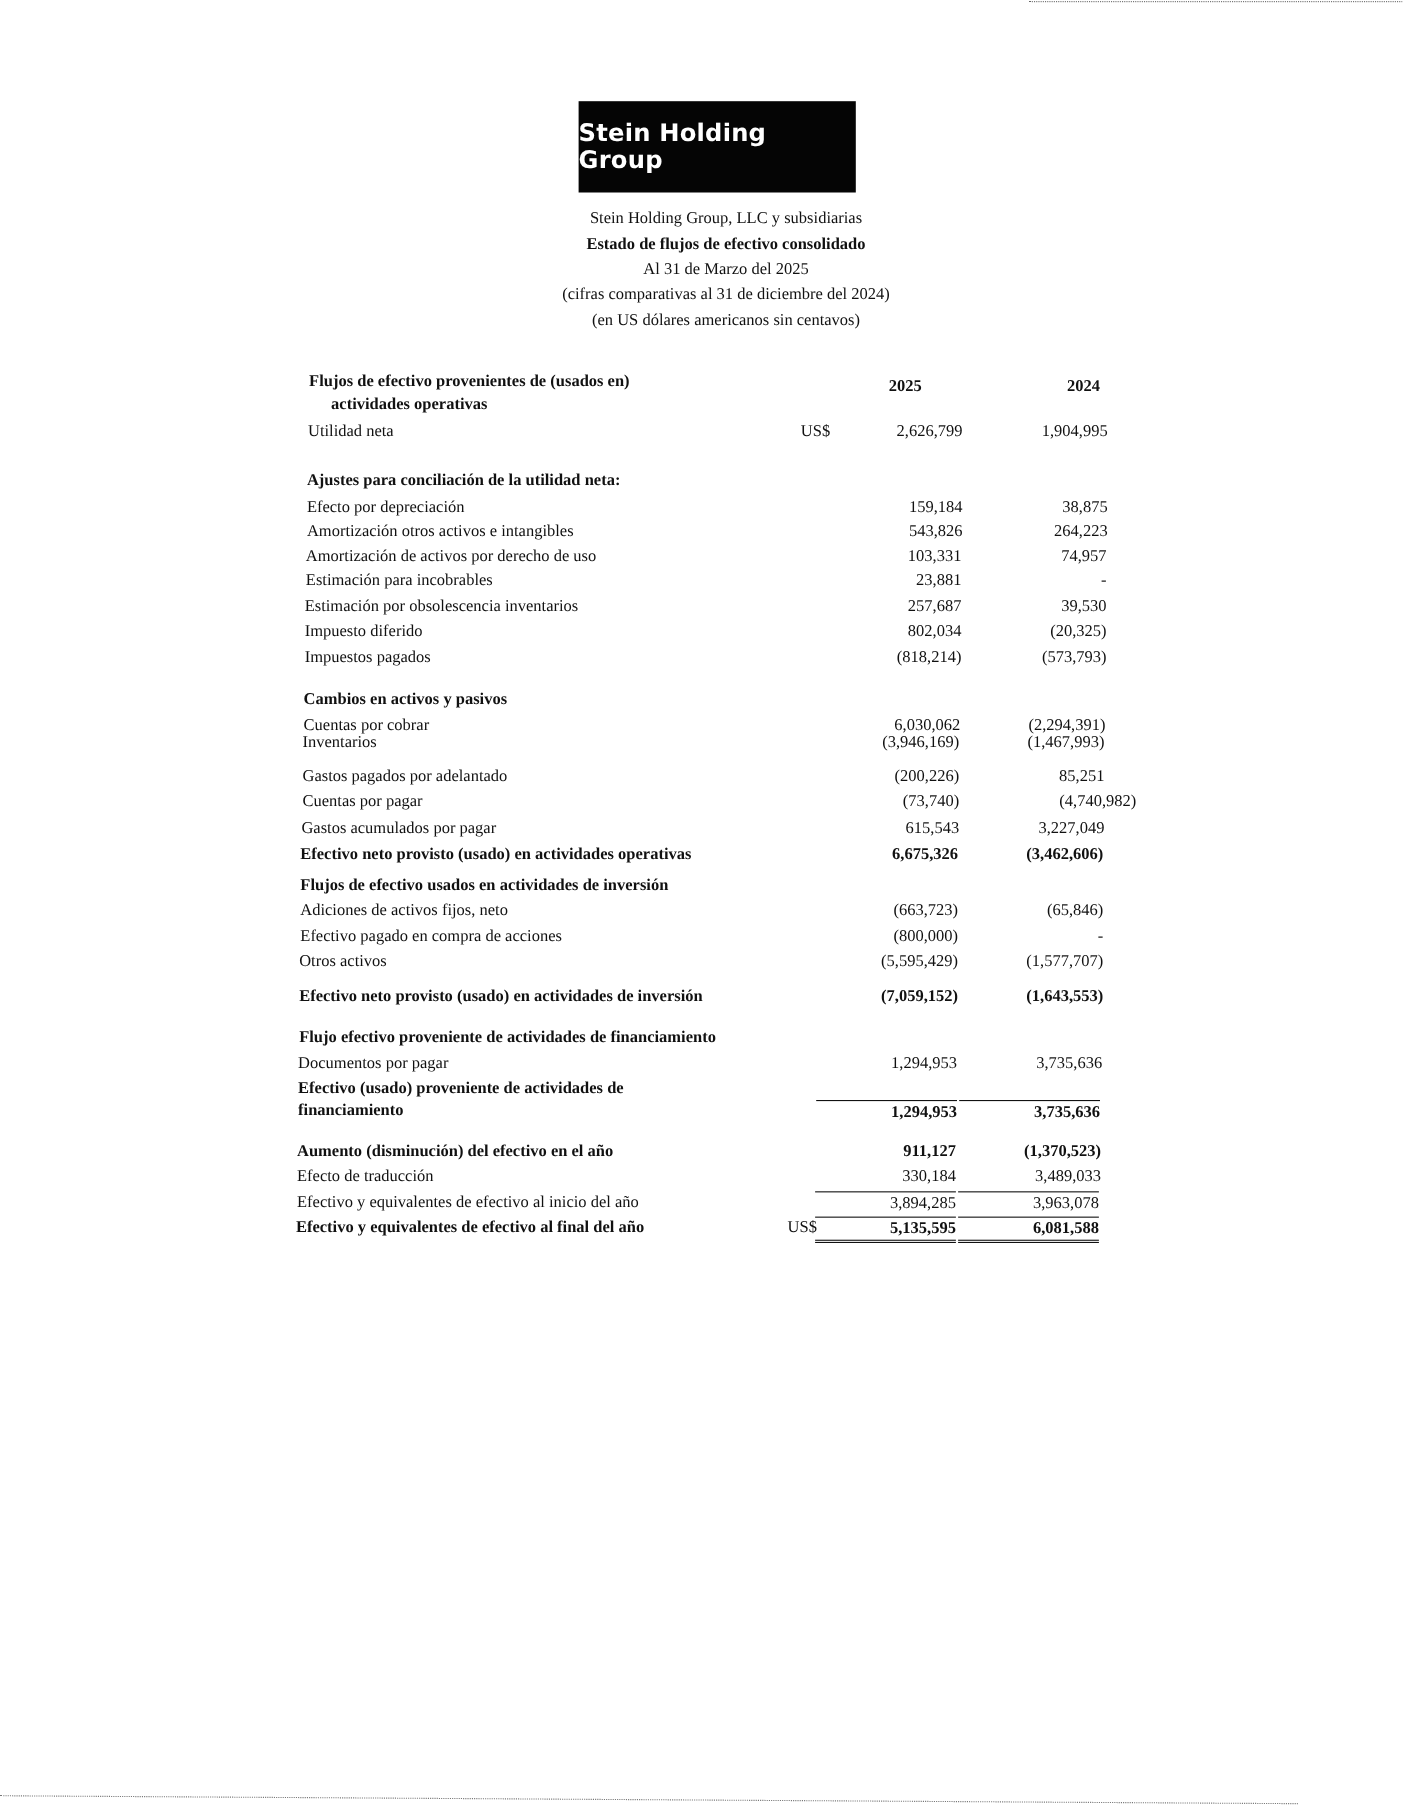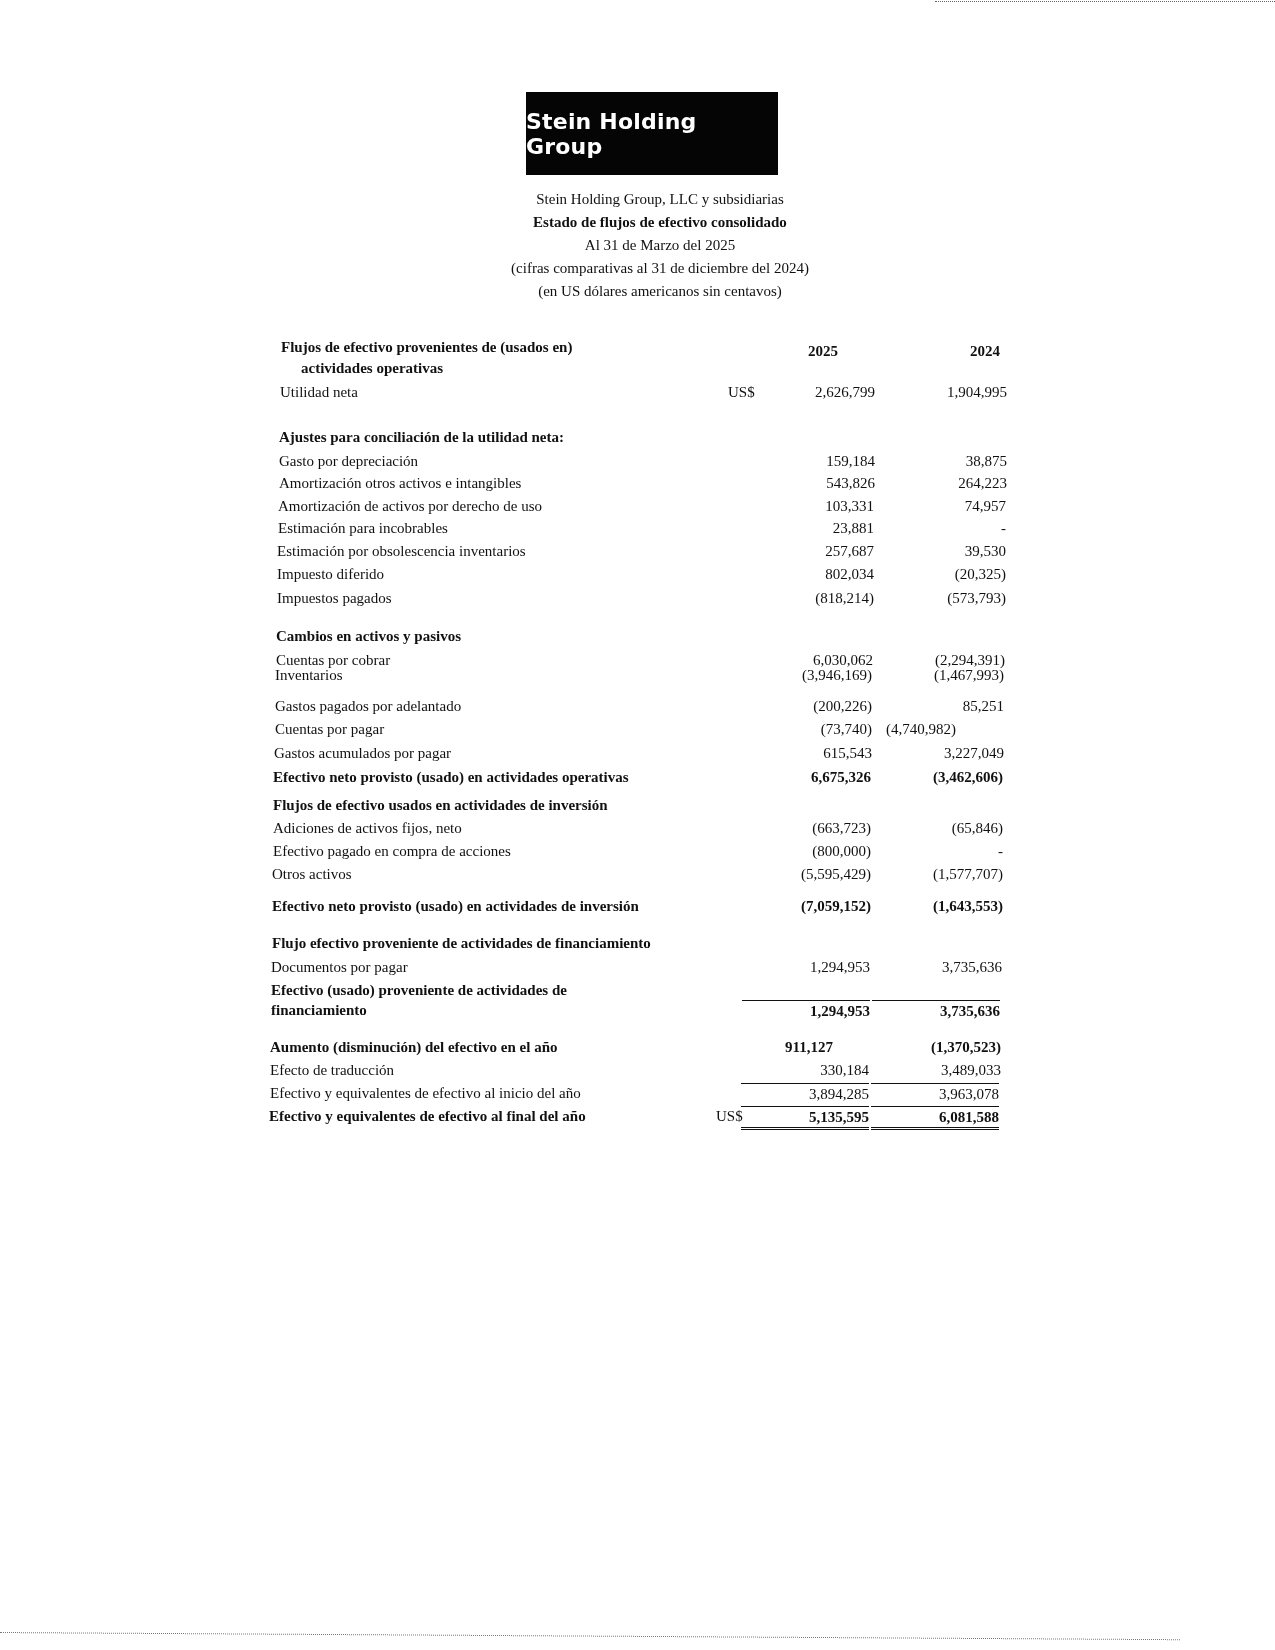--- a/index.html
+++ b/index.html
@@ -58,21 +58,21 @@
     <div class="row" style="top: 382px; left: 0px; width: 1275px;">
       <span class="lbl" style="left: 280px;">Utilidad neta</span>
       <span class="cur" style="left: 728px;">US$</span>
       <span class="v25" style="left: 755px;">2,626,799</span>
       <span class="v24" style="left: 887px;">1,904,995</span>
     </div>
     <div class="row" style="top: 427px; left: 0px; width: 1275px;">
       <span class="lbl b" style="left: 279px;">Ajustes para conciliación de la utilidad neta:</span>
     </div>
     <div class="row" style="top: 451px; left: 0px; width: 1275px;">
-      <span class="lbl" style="left: 279px;">Gasto por depreciación</span>
+      <span class="lbl" style="left: 279px;">Efecto por depreciación</span>
       <span class="v25" style="left: 755px;">159,184</span>
       <span class="v24" style="left: 887px;">38,875</span>
     </div>
     <div class="row" style="top: 473px; left: 0px; width: 1275px;">
       <span class="lbl" style="left: 279px;">Amortización otros activos e intangibles</span>
       <span class="v25" style="left: 755px;">543,826</span>
       <span class="v24" style="left: 887px;">264,223</span>
     </div>
     <div class="row" style="top: 496px; left: 0px; width: 1275px;">
       <span class="lbl" style="left: 278px;">Amortización de activos por derecho de uso</span>
@@ -113,21 +113,21 @@
       <span class="v24" style="left: 884px;">(1,467,993)</span>
     </div>
     <div class="row" style="top: 696px; left: 0px; width: 1275px;">
       <span class="lbl" style="left: 275px;">Gastos pagados por adelantado</span>
       <span class="v25" style="left: 752px;">(200,226)</span>
       <span class="v24" style="left: 884px;">85,251</span>
     </div>
     <div class="row" style="top: 719px; left: 0px; width: 1085px;">
       <span class="lbl" style="left: 275px;">Cuentas por pagar</span>
       <span class="v25" style="left: 752px;">(73,740)</span>
-      <span class="v24" style="left: 836px; text-align: right;">(4,740,982)</span>
+      <span class="v24" style="left: 913px; text-align: right;">(4,740,982)</span>
     </div>
     <div class="row" style="top: 743px; left: 0px; width: 1275px;">
       <span class="lbl" style="left: 274px;">Gastos acumulados por pagar</span>
       <span class="v25" style="left: 752px;">615,543</span>
       <span class="v24" style="left: 884px;">3,227,049</span>
     </div>
     <div class="row" style="top: 767px; left: 0px; width: 1275px;">
       <span class="lbl b" style="left: 273px;">Efectivo neto provisto (usado) en actividades operativas</span>
       <span class="v25 b" style="left: 751px;">6,675,326</span>
       <span class="v24 b" style="left: 883px;">(3,462,606)</span>
@@ -166,21 +166,21 @@
     <div class="row" style="top: 980px; left: 0px; width: 1275px;">
       <span class="lbl b" style="left: 271px;">Efectivo (usado)  proveniente  de actividades de</span>
     </div>
     <div class="row" style="top: 1000px; left: 0px; width: 1275px;">
       <span class="lbl b" style="left: 271px;">financiamiento</span>
       <span class="v25 b" style="left: 742px; border-top: 1.5px solid rgb(17, 17, 17); width: 128px;">1,294,953</span>
       <span class="v24 b" style="left: 872px; border-top: 1.5px solid rgb(17, 17, 17); width: 128px;">3,735,636</span>
     </div>
     <div class="row" style="top: 1037px; left: 0px; width: 1275px;">
       <span class="lbl b" style="left: 270px;">Aumento (disminución) del efectivo en el año</span>
-      <span class="v25 b" style="left: 749px; text-align: center;">911,127</span>
+      <span class="v25 b" style="left: 749px;">911,127</span>
       <span class="v24 b" style="left: 881px;">(1,370,523)</span>
     </div>
     <div class="row" style="top: 1060px; left: 0px; width: 1275px;">
       <span class="lbl" style="left: 270px;">Efecto de traducción</span>
       <span class="v25" style="left: 749px;">330,184</span>
       <span class="v24" style="left: 881px;">3,489,033</span>
     </div>
     <div class="row" style="top: 1083px; left: 0px; width: 1275px;">
       <span class="lbl" style="left: 270px;">Efectivo y equivalentes de efectivo al inicio del año</span>
       <span class="v25" style="left: 741px; border-top: 1.5px solid rgb(17, 17, 17); width: 128px;">3,894,285</span>

